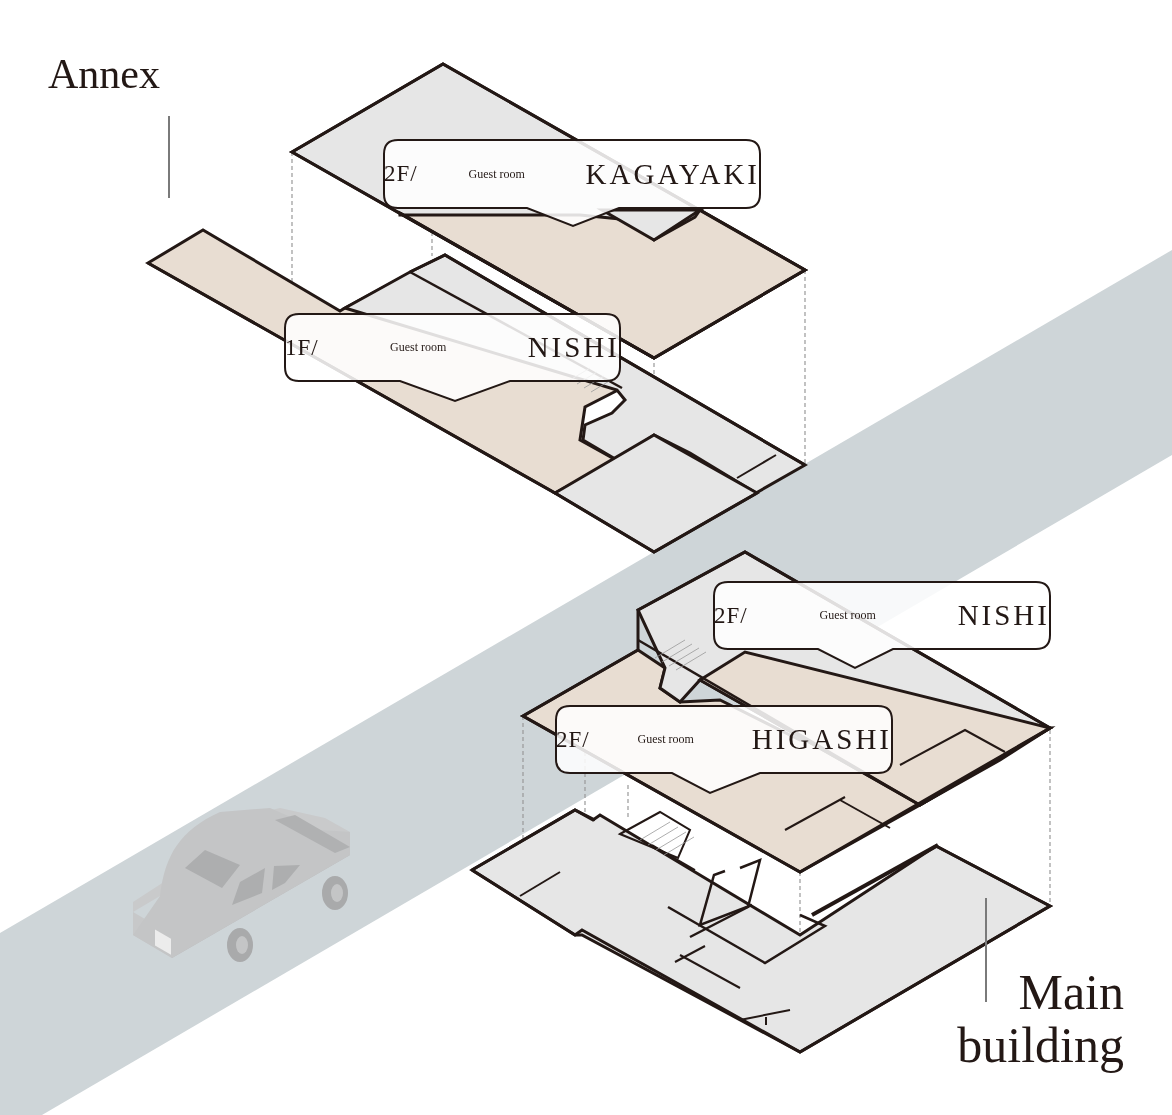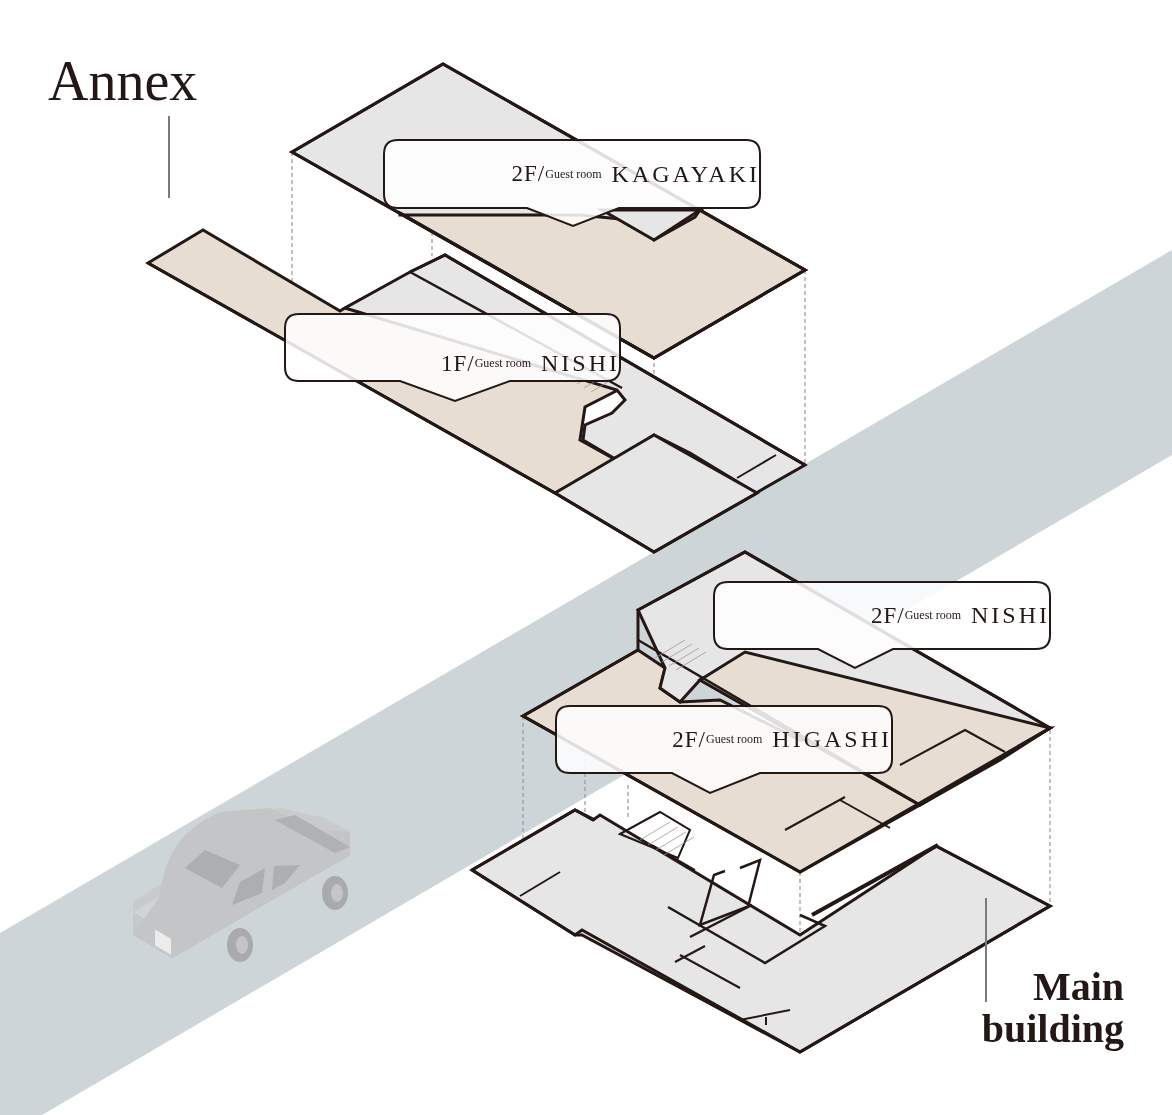--- a/index.html
+++ b/index.html
@@ -1,26 +1,26 @@
 <!DOCTYPE html>
 <html><head>
 <meta charset="utf-8">
 <style>
   html, body { margin:0; padding:0; background:#ffffff; }
   #stage { position:relative; width:1172px; height:1115px; overflow:hidden; background:#fff; }
   #scene { position:absolute; left:0; top:0; }
   .title-label { position:absolute; font-family:"Liberation Serif","DejaVu Serif",serif; color:#231815; line-height:1.05; }
-  #annex-title { left:48px; top:52px; font-size:56px; }
-  #main-title { right:48px; top:966px; font-size:40px; text-align:right;font-weight:bold; }
+  #annex-title { left:48px; top:52px; font-size:42px; }
+  #main-title { right:48px; top:966px; font-size:50px; text-align:right; }
   .leader { position:absolute; width:2px; background:#7a7a7a; }
   .callout { position:absolute; font-family:"Liberation Serif","DejaVu Serif",serif; color:#231815; white-space:nowrap; }
-  .callout .txt { position:absolute; left:0; right:0; top:0; bottom:0; display:flex; align-items:center; justify-content:flex-end; }
+  .callout .txt { position:absolute; left:0; right:0; top:0; bottom:0; display:flex; align-items:center; justify-content:space-between; }
   .callout .fl { font-size:23px; letter-spacing:1px; }
   .callout .gr { font-size:12px; margin-right:10px; }
-  .callout .nm { font-size:24px; letter-spacing:3px; }
+  .callout .nm { font-size:29px; letter-spacing:3px; }
 </style>
 </head>
 <body>
 
 <div id="stage">
   <svg id="scene" width="1172" height="1115" viewBox="0 0 1172 1115">
 
     <polygon points="0,933 1172,250 1172,455 42,1115 0,1115" fill="#ced5d8"></polygon>
 
     <g>
@@ -137,21 +137,21 @@
     <div>building</div>
   </div>
 
   <div class="callout" style="left:384px; top:140px; width:376px; height:68px;">
     <div class="txt">
       <span class="fl">2F/</span>
       <span class="gr">Guest room</span>
       <span class="nm">KAGAYAKI</span>
     </div>
   </div>
-  <div class="callout" style="left:285px; top:330px; width:335px; height:67px;">
+  <div class="callout" style="left:285px; top:314px; width:335px; height:67px;">
     <div class="txt">
       <span class="fl">1F/</span>
       <span class="gr">Guest room</span>
       <span class="nm">NISHI</span>
     </div>
   </div>
   <div class="callout" style="left:714px; top:582px; width:336px; height:67px;">
     <div class="txt">
       <span class="fl">2F/</span>
       <span class="gr">Guest room</span>

